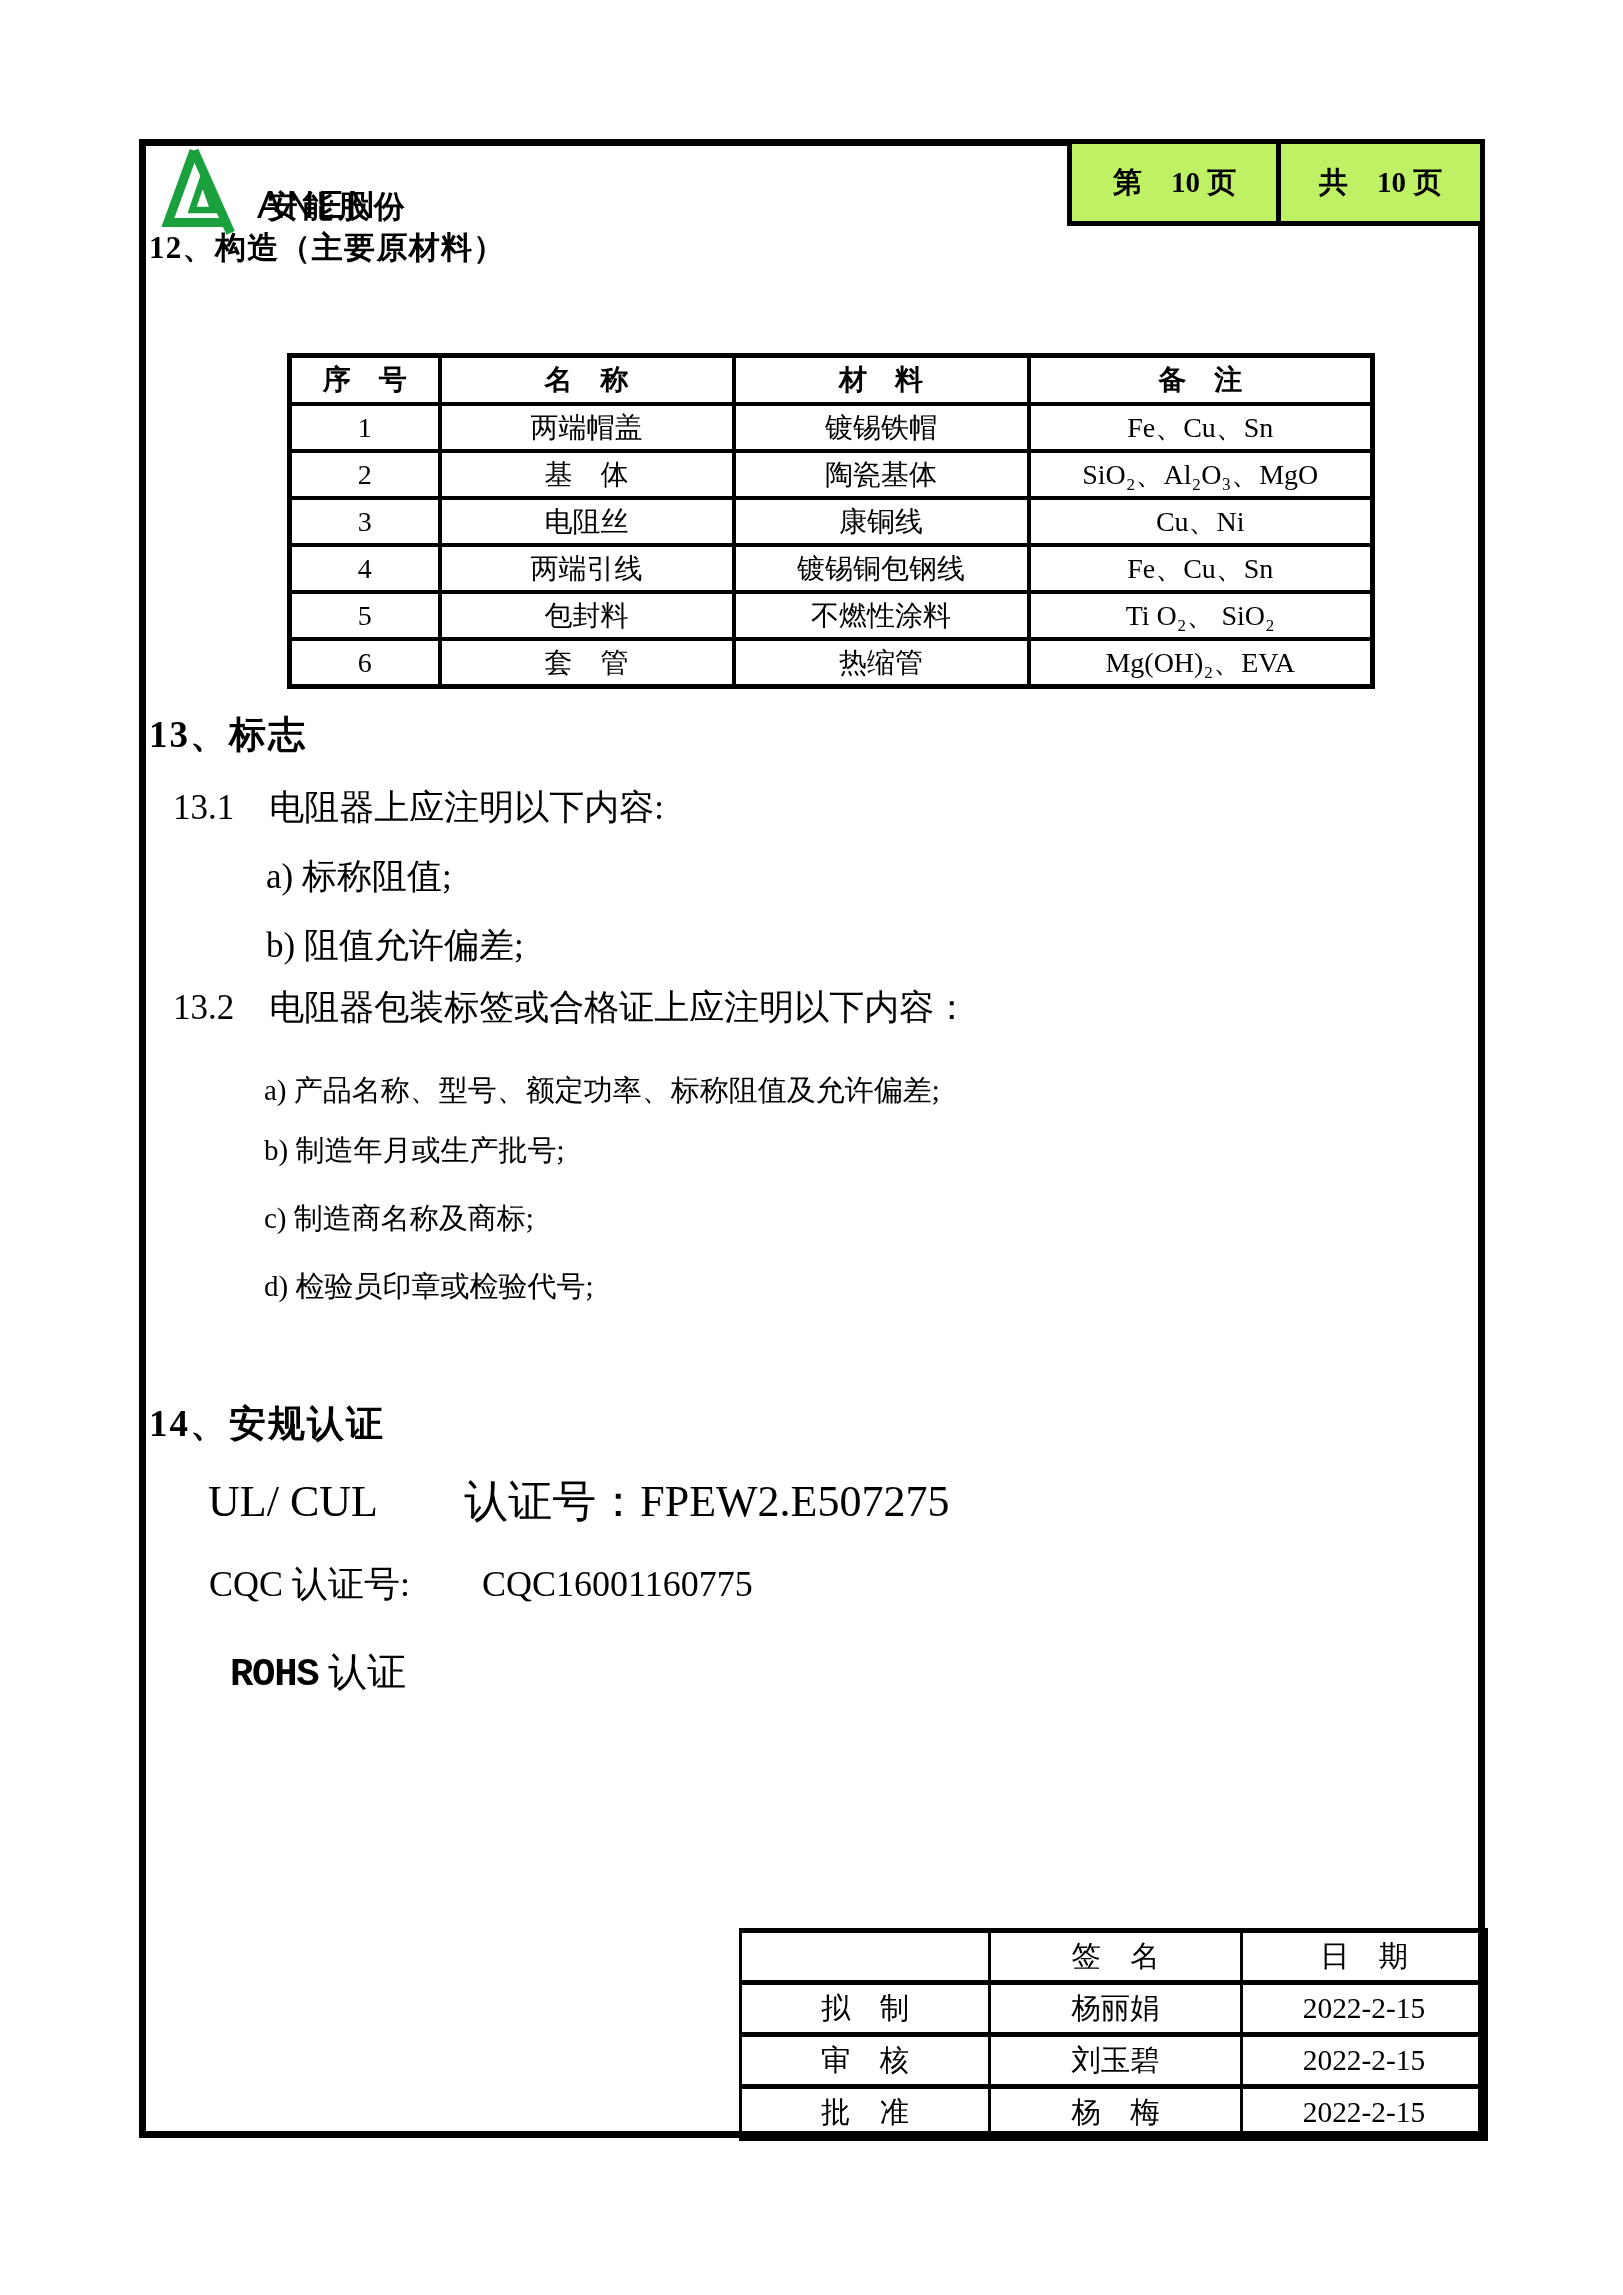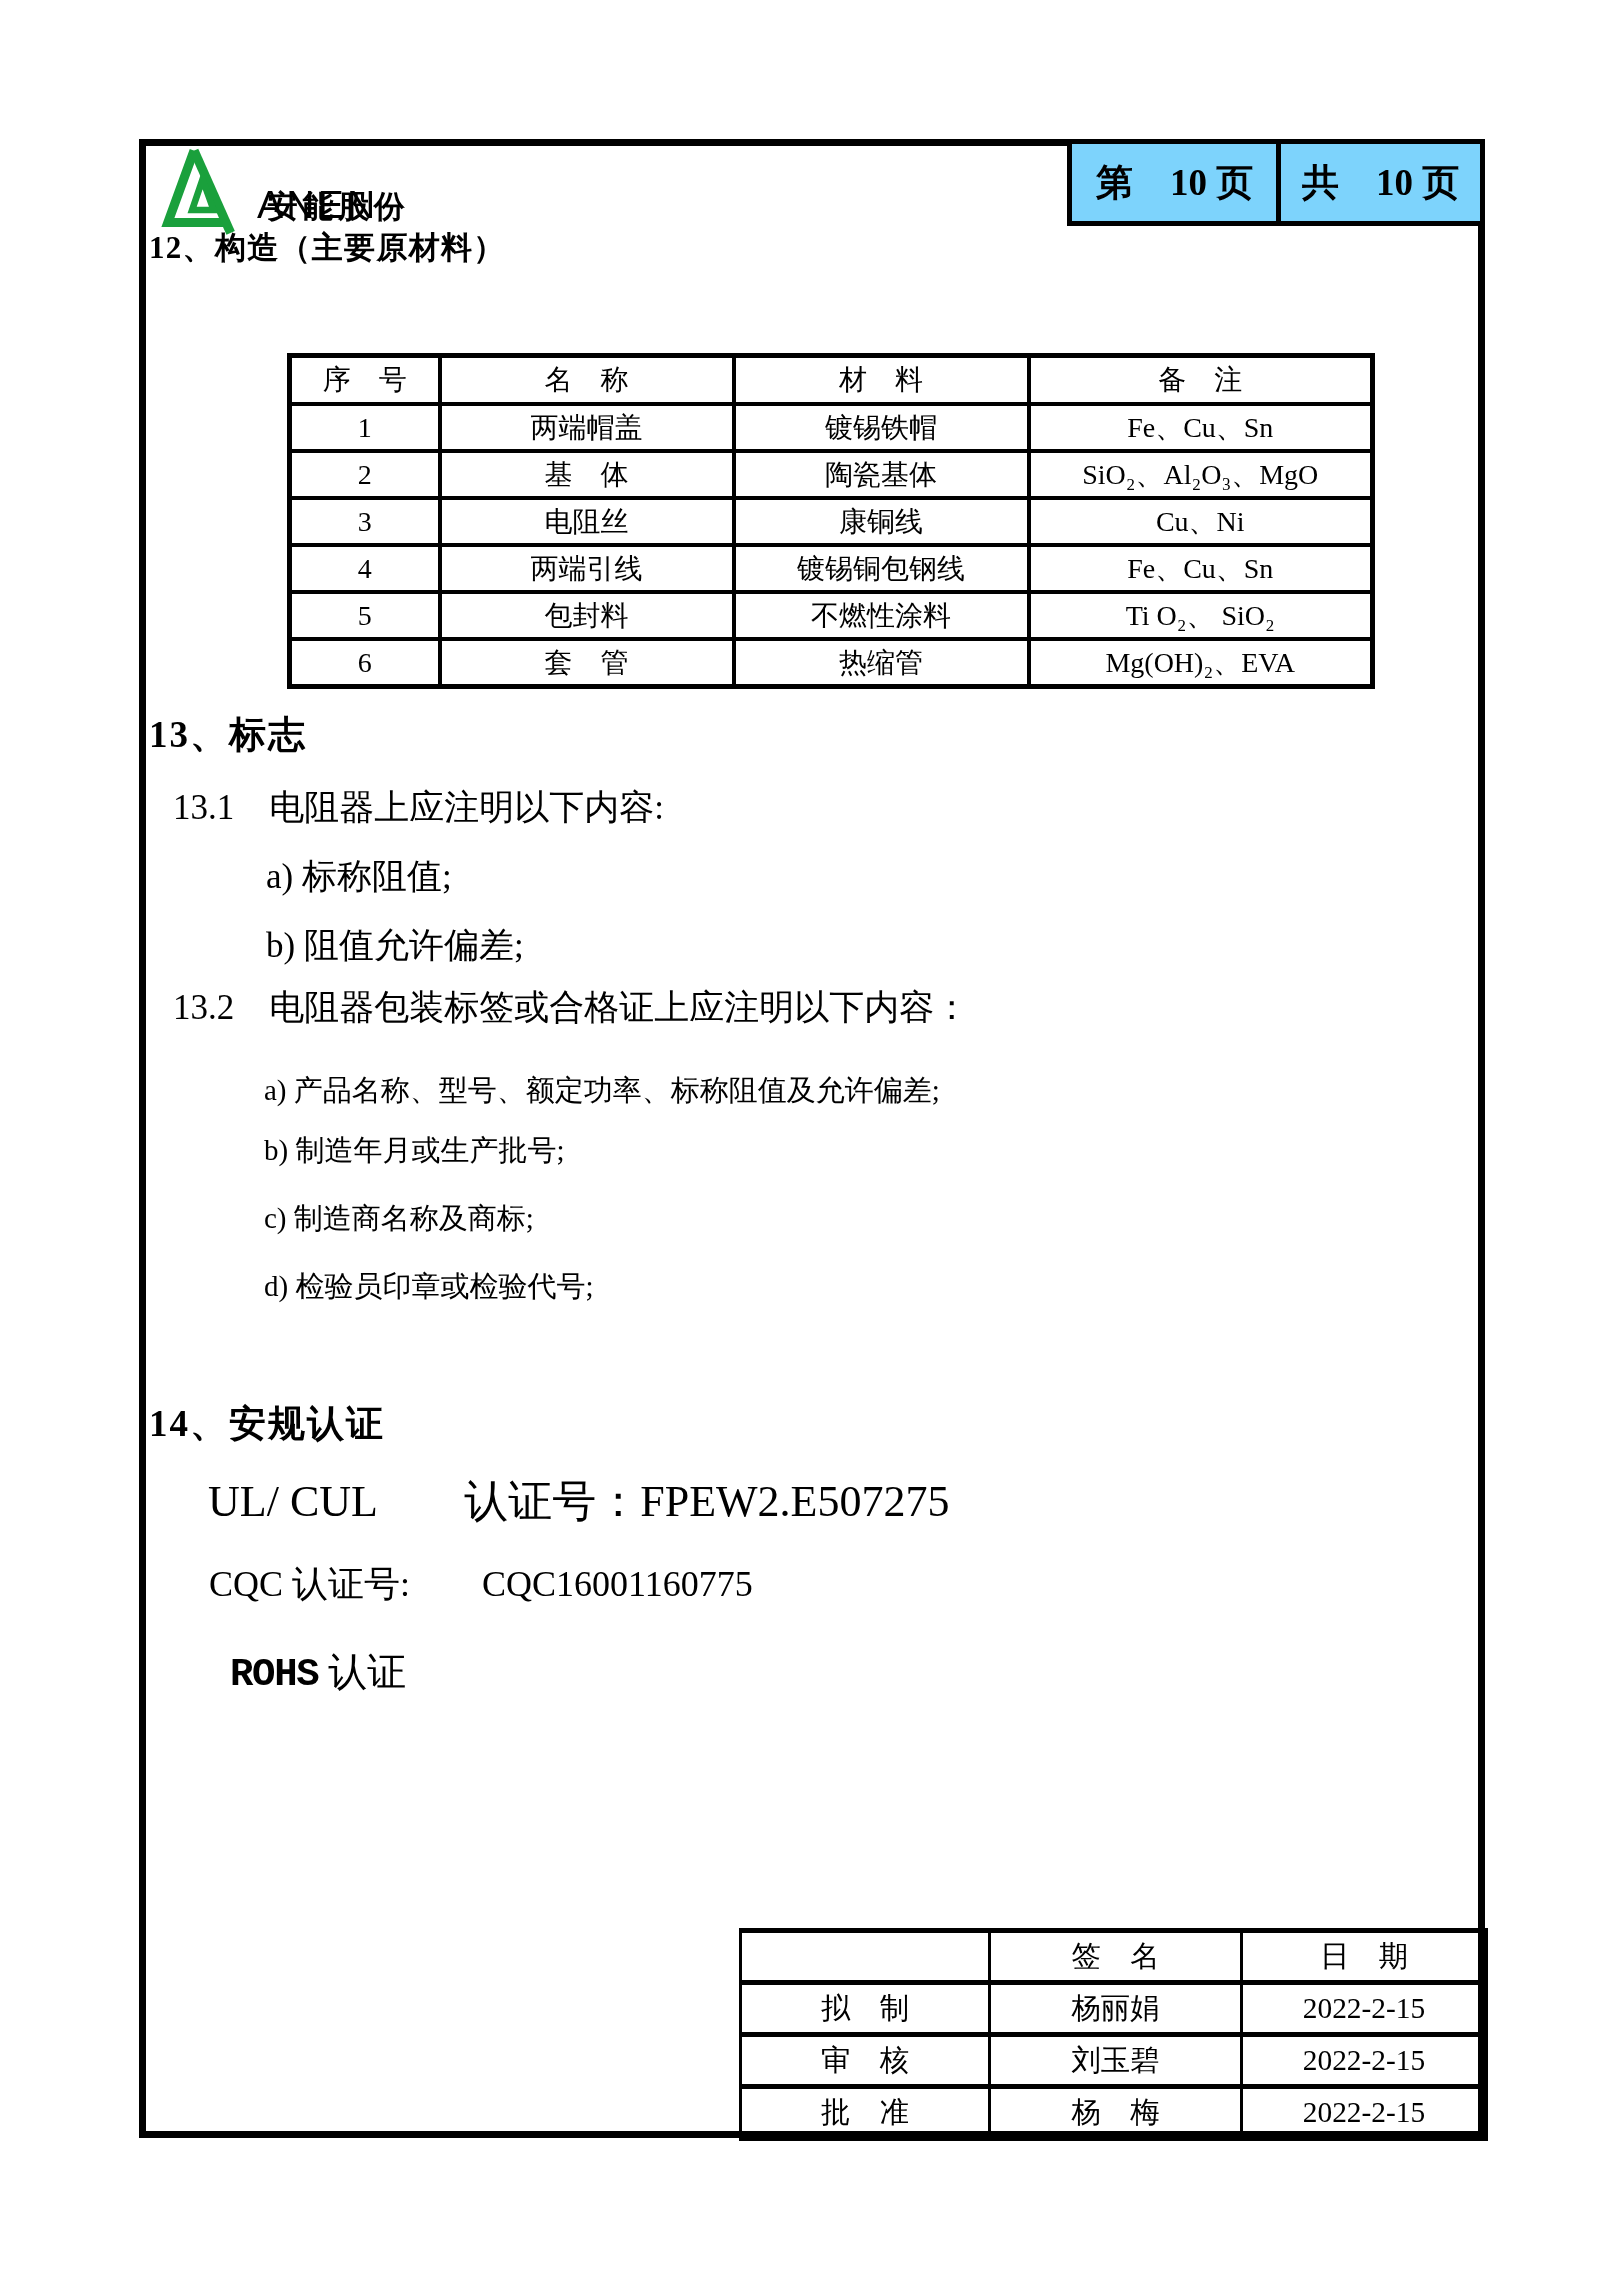--- a/index.html
+++ b/index.html
@@ -8,23 +8,23 @@
     font-family:"Liberation Serif","DejaVu Serif",serif; color:#000;
     overflow:hidden;
   }
   .abs { position:absolute; }
   .frame {
     left:139px; top:139px; width:1346px; height:1999px;
     border:7.9px solid #000; box-sizing:border-box;
   }
   
   .pagebox {
-    box-sizing:border-box; border:5.9px solid #000; background:#7dd3fc;
+    box-sizing:border-box; border:5.9px solid #000; background:#bef264;
     display:flex; align-items:center; justify-content:center;
-    font-weight:bold; font-size:37px; white-space:pre; z-index:3;
+    font-weight:bold; font-size:29px; white-space:pre; z-index:3;
   }
   .pb1 { left:1067px; top:139px; width:215px; height:87px; }
   .pb2 { left:1276px; top:139px; width:209px; height:87px; }
   
   .logo-svg { left:164px; top:144px; overflow:visible; }
   .brand {
     left:257px; top:149px; font-family:"Liberation Sans","DejaVu Sans",sans-serif;
     font-weight:400; font-size:39px; letter-spacing:3.3px; line-height:1;margin-top:36px;
   }
   .brand-cn {
@@ -50,21 +50,21 @@
   .rohs-latin { font-family:"Liberation Mono","DejaVu Sans Mono",monospace; font-weight:bold; letter-spacing:-1.3px; }
   
   .mat-table {
     left:287px; top:353px; border-collapse:collapse; table-layout:fixed;
     border:5.9px solid #000;
   }
   .mat-table td {
     border:4.6px solid #000; text-align:center; vertical-align:middle;
     font-size:28px; padding:0; white-space:pre;
   }
-  .mat-table tr.hdr td { height:44px; }
+  .mat-table tr.hdr td { height:44px;font-weight:bold; }
   .mat-table tr.row td { height:43px; }
   
   .sig-table {
     left:739px; top:1928px; border-collapse:collapse; table-layout:fixed;
   }
   .sig-table td {
     border-left:3.9px solid #000; border-right:3.9px solid #000;
     border-top:5.9px solid #000; border-bottom:5.9px solid #000;
     text-align:center; vertical-align:middle; font-size:29.4px;
     height:47px; padding:0; white-space:pre;

